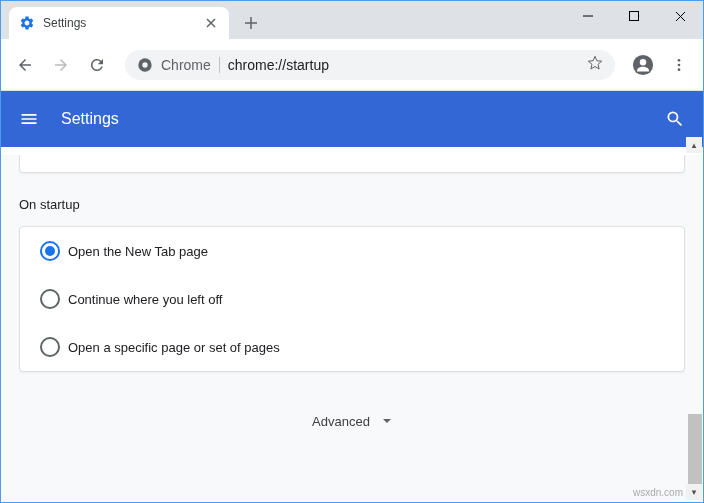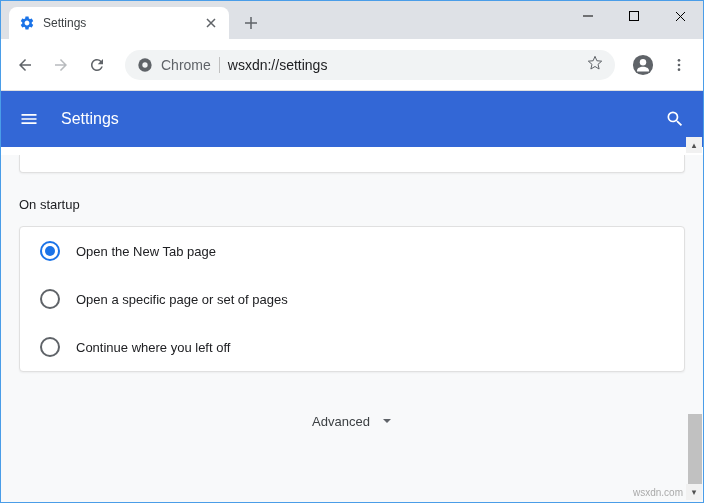--- a/index.html
+++ b/index.html
@@ -195,21 +195,21 @@
       background: #fff;
       border: 1px solid #e0e0e0;
       border-radius: 4px;
       margin: 0 18px;
       box-shadow: 0 1px 2px rgba(0,0,0,0.05);
     }
     .radio-row {
       display: flex;
       align-items: center;
       padding: 14px 20px;
-      gap: 16px;
+      gap: 8px;
       cursor: pointer;
     }
     .radio {
       width: 20px;
       height: 20px;
       border: 2px solid #5f6368;
       border-radius: 50%;
       display: flex;
       align-items: center;
       justify-content: center;
@@ -327,21 +327,21 @@
       </svg>
   </div>
   <div class="omnibox">
     <span class="omnibox-icon">
       <svg width="16" height="16" viewBox="0 0 24 24">
           <circle cx="12" cy="12" r="10" fill="#5f6368"></circle>
           <circle cx="12" cy="12" r="4" fill="#f1f3f4"></circle>
         </svg>
     </span>
     <span class="omnibox-prefix">Chrome</span>
-    <span class="omnibox-url">wsxdn://settings</span>
+    <span class="omnibox-url">chrome://startup</span>
     <span class="omnibox-star">
       <svg width="16" height="16" viewBox="0 0 24 24" fill="none">
           <path d="M12 17.27L18.18 21l-1.64-7.03L22 9.24l-7.19-.61L12 2 9.19 8.63 2 9.24l5.46 4.73L5.82 21z" stroke="#5f6368" stroke-width="1.5" fill="none"></path>
         </svg>
     </span>
   </div>
   <div class="nav-btn">
     <svg width="22" height="22" viewBox="0 0 24 24">
         <circle cx="12" cy="12" r="11" fill="#5f6368"></circle>
         <circle cx="12" cy="9" r="3.5" fill="#fff"></circle>
@@ -374,25 +374,25 @@
 <div class="content-area">
   <div class="partial-card"></div>
   <div class="section-title">On startup</div>
   <div class="card">
     <div class="radio-row">
       <div class="radio selected"></div>
       <span class="radio-label">Open the New Tab page</span>
     </div>
     <div class="radio-row">
       <div class="radio"></div>
-      <span class="radio-label">Open a specific page or set of pages</span>
+      <span class="radio-label">Continue where you left off</span>
     </div>
     <div class="radio-row">
       <div class="radio"></div>
-      <span class="radio-label">Continue where you left off</span>
+      <span class="radio-label">Open a specific page or set of pages</span>
     </div>
   </div>
   <div class="advanced-row">
     <span class="advanced-label">Advanced</span>
     <span>
       <svg width="10" height="10" viewBox="0 0 10 10">
           <path d="M1 3 L5 7 L9 3" fill="#5f6368"></path>
         </svg>
     </span>
   </div>

